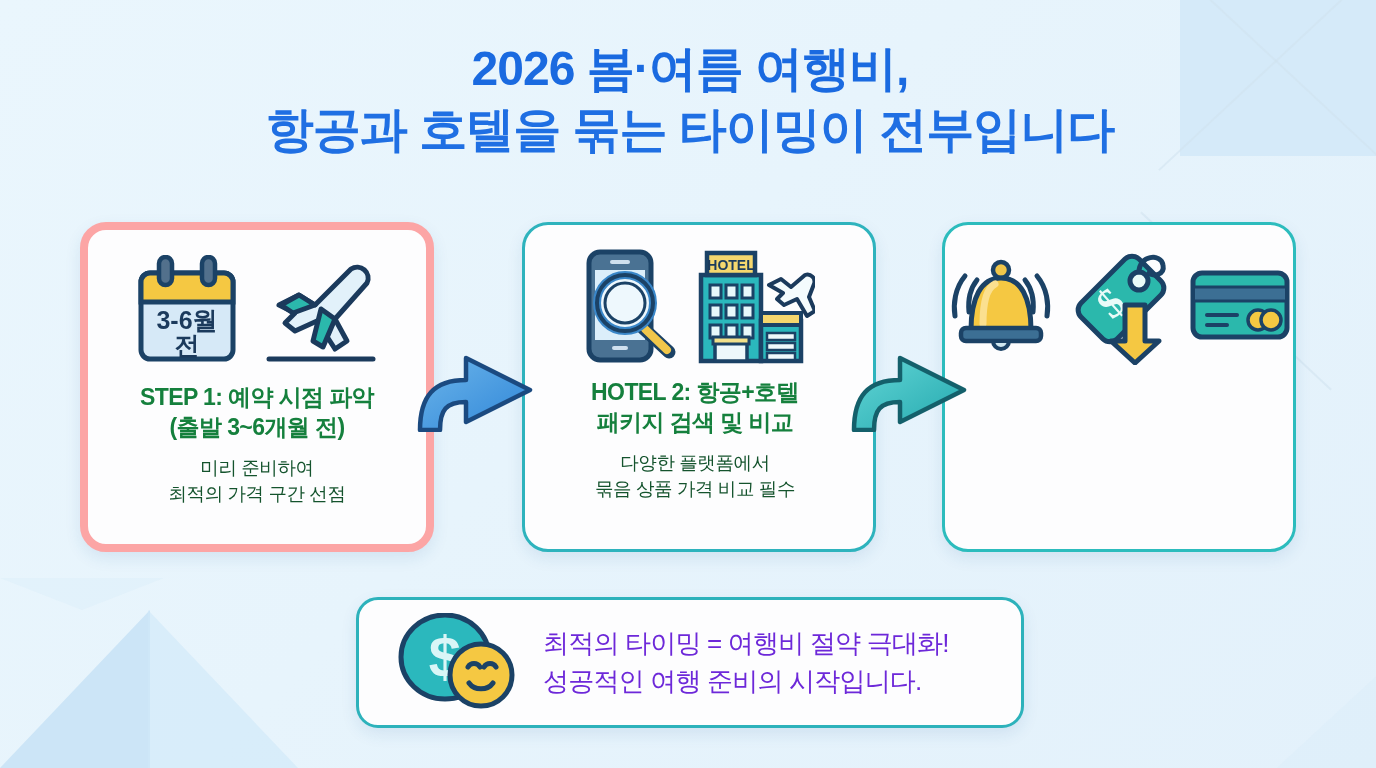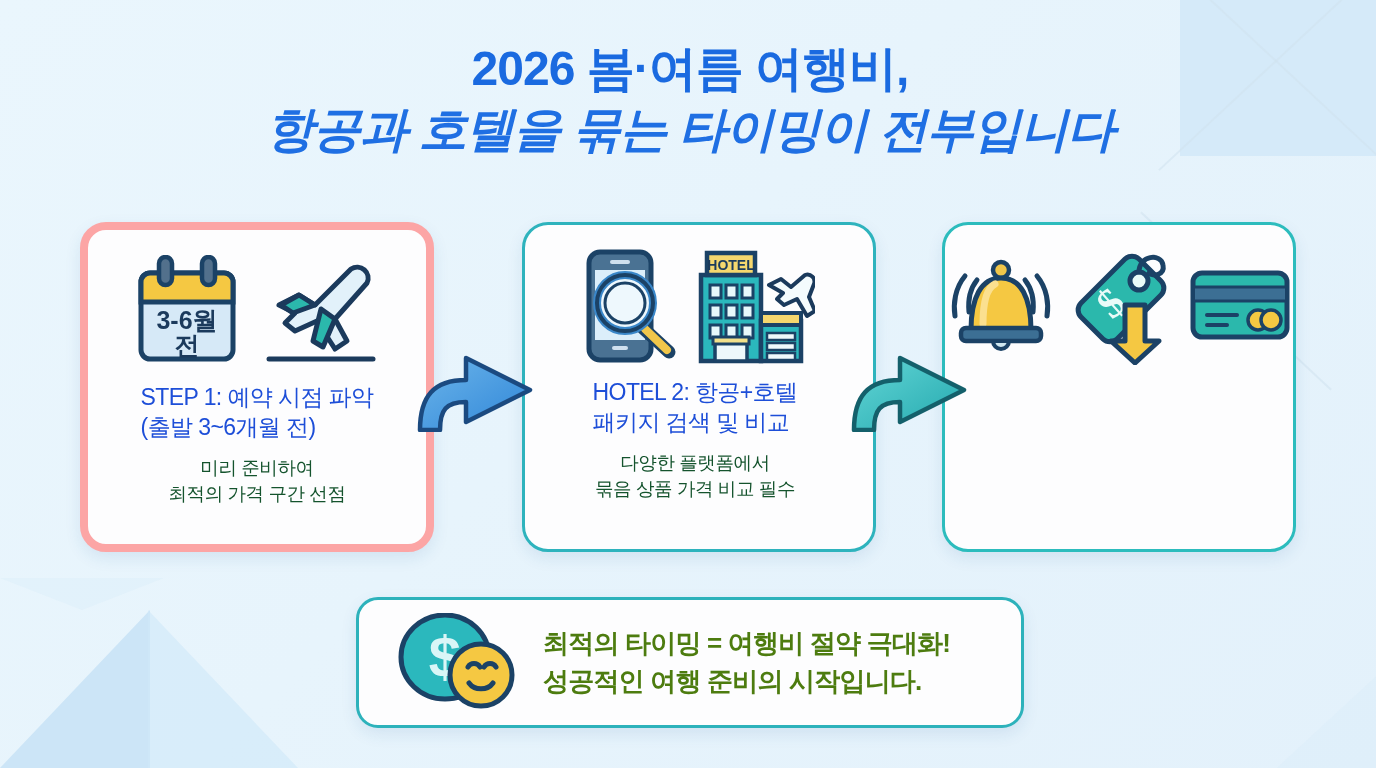--- a/index.html
+++ b/index.html
@@ -54,21 +54,21 @@
   .header {
     position: absolute; top: 38px; left: 4px; right: 0;
     text-align: center; z-index: 5;
   }
   .title-line {
     font-weight: bold;
     letter-spacing: -1px;
     line-height: 1.28;
   }
   .title-1 { font-size: 48px; color: #1a6ae0; }
-  .title-2 { font-size: 48px; color: #1f6fe3; font-style: italic; }
+  .title-2 { font-size: 48px; color: #1f6fe3; }
 
   
   .steps {
     position: absolute; top: 222px; left: 0; right: 0;
     display: flex; justify-content: center; align-items: flex-start;
     z-index: 4;
   }
   .card {
     width: 354px; height: 330px;
     background: #fdfdfe;
@@ -82,22 +82,22 @@
   .card.c2 { border: 3px solid #2eb3bd; margin-left: 88px; padding-left: 8px; }
   .card.c3 { border: 3px solid #2cbcbd; margin-left: 66px; }
 
   .icon-row {
     height: 122px;
     display: flex; align-items: center; justify-content: center;
     gap: 14px;
     margin-bottom: 8px;
   }
   .card-title {
-    font-size: 23px; font-weight: normal; color: #1d4ed8;
-    line-height: 1.32;
+    font-size: 23px; font-weight: bold; color: #15803d;
+    text-align: center; line-height: 1.32;
     letter-spacing: -.6px;
   }
   .card-sub {
     margin-top: 12px;
     font-size: 18.5px; color: #14532d;
     text-align: center; line-height: 1.42;
     letter-spacing: -.4px;
   }
 
   
@@ -115,21 +115,21 @@
     background: #fdfdfe;
     border: 3px solid #2db2bb;
     border-radius: 22px;
     box-shadow: 0 6px 16px rgba(30,90,150,.10);
     display: flex; align-items: center;
     padding: 0 34px;
     z-index: 5;
   }
   .banner-icon { flex: 0 0 auto; margin-right: 28px; }
   .banner-text {
-    font-size: 26px; font-weight: bold; color: #4d7c0f;
+    font-size: 26px; font-weight: normal; color: #6d28d9;
     line-height: 1.45; letter-spacing: -.8px;
   }
 </style>
 </head>
 <body>
 
 <div class="bg-layer">
   <div class="bg-rect-tr"></div>
   <div class="bg-diag" style="right:-60px;top:60px;width:320px;height:2px;transform:rotate(43deg);"></div>
   <div class="bg-diag" style="right:-60px;top:60px;width:320px;height:2px;transform:rotate(-43deg);"></div>

